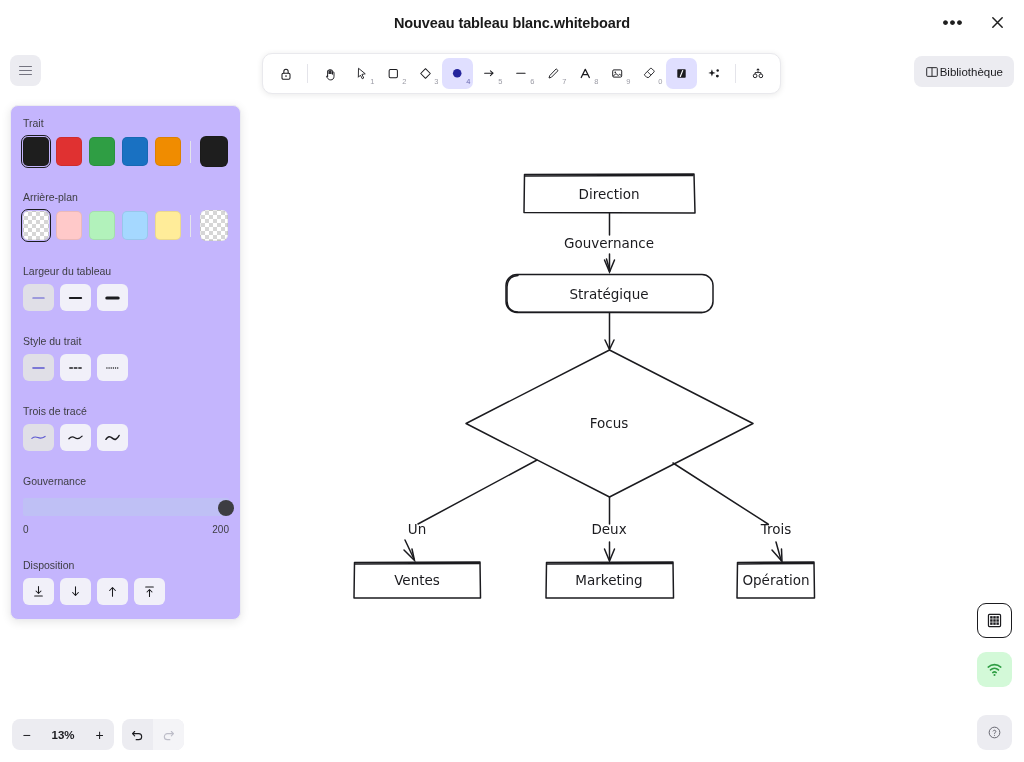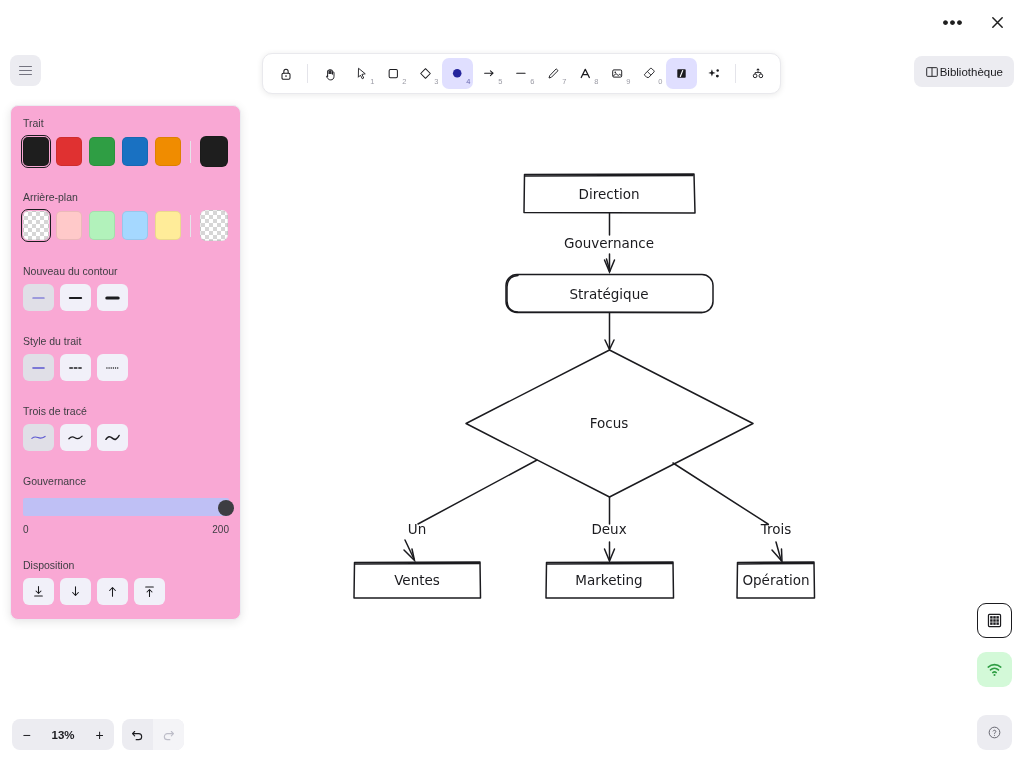--- a/index.html
+++ b/index.html
@@ -68,21 +68,21 @@
   .library-btn {
     position: absolute; right: 10px; top: 56px;
     height: 31px; padding: 0 11px; border-radius: 8px; background: #ececf1;
     display: flex; align-items: center; gap: 1px; cursor: pointer;
   }
   .library-label { font-size: 11.5px; color: #1b1b1f; }
 
   
   .panel {
     position: absolute; left: 10px; top: 105px; width: 231px;
-    background: #f9a8d4; border: 1px solid #ececf1; border-radius: 8px;
+    background: #c4b5fd; border: 1px solid #ececf1; border-radius: 8px;
     box-shadow: 0 2px 10px rgba(0,0,0,0.10);
     padding: 11px 12px 14px 12px;
   }
   .sec-label {
     font-size: 10.5px; color: #3d3d42; margin-bottom: 7px; margin-top: 24px;
   }
   .sec-label.first { margin-top: 0; }
   .swatch-row { display: flex; align-items: center; gap: 7px; }
   .swatch {
     width: 29px; height: 29px; border-radius: 5px; cursor: pointer;
@@ -162,20 +162,21 @@
   .float-grid { background: #fff; border: 1.6px solid #1b1b1f; }
   .float-live { background: #d3f9d8; color: #2f9e44; }
   .float-help { background: #ececf1; color: #5c5c66; margin-top: 14px; }
 </style>
 </head>
 <body>
 
 <div id="app">
 
   <div class="titlebar">
+    <div class="titlebar-title">Nouveau tableau blanc.whiteboard</div>
     <div class="titlebar-actions">
       <div class="tb-btn">
         <span class="dots">•••</span>
       </div>
       <div class="tb-btn">
         <svg width="15" height="15" viewBox="0 0 16 16">
           <path d="M3 3 L13 13 M13 3 L3 13" stroke="#1f1f1f" stroke-width="1.6" fill="none" stroke-linecap="round"></path>
         </svg>
       </div>
     </div>
@@ -332,21 +333,21 @@
     <div class="swatch-row">
       <div class="swatch sel transparent-bg"></div>
       <div class="swatch" style="background:#ffc9c9"></div>
       <div class="swatch" style="background:#b2f2bb"></div>
       <div class="swatch" style="background:#a5d8ff"></div>
       <div class="swatch" style="background:#ffec99"></div>
       <div class="swatch-divider"></div>
       <div class="swatch current transparent-bg"></div>
     </div>
 
-    <div class="sec-label">Nouveau du contour</div>
+    <div class="sec-label">Largeur du tableau</div>
     <div class="opt-row">
       <div class="opt sel">
         <svg width="15" height="8" viewBox="0 0 16 8">
             <path d="M2 4 H14" stroke="#5b57d1" stroke-width="1.2" stroke-linecap="round"></path>
           </svg>
       </div>
       <div class="opt">
         <svg width="15" height="8" viewBox="0 0 16 8">
             <path d="M2 4 H14" stroke="#1b1b1f" stroke-width="2.2" stroke-linecap="round"></path>
           </svg>

